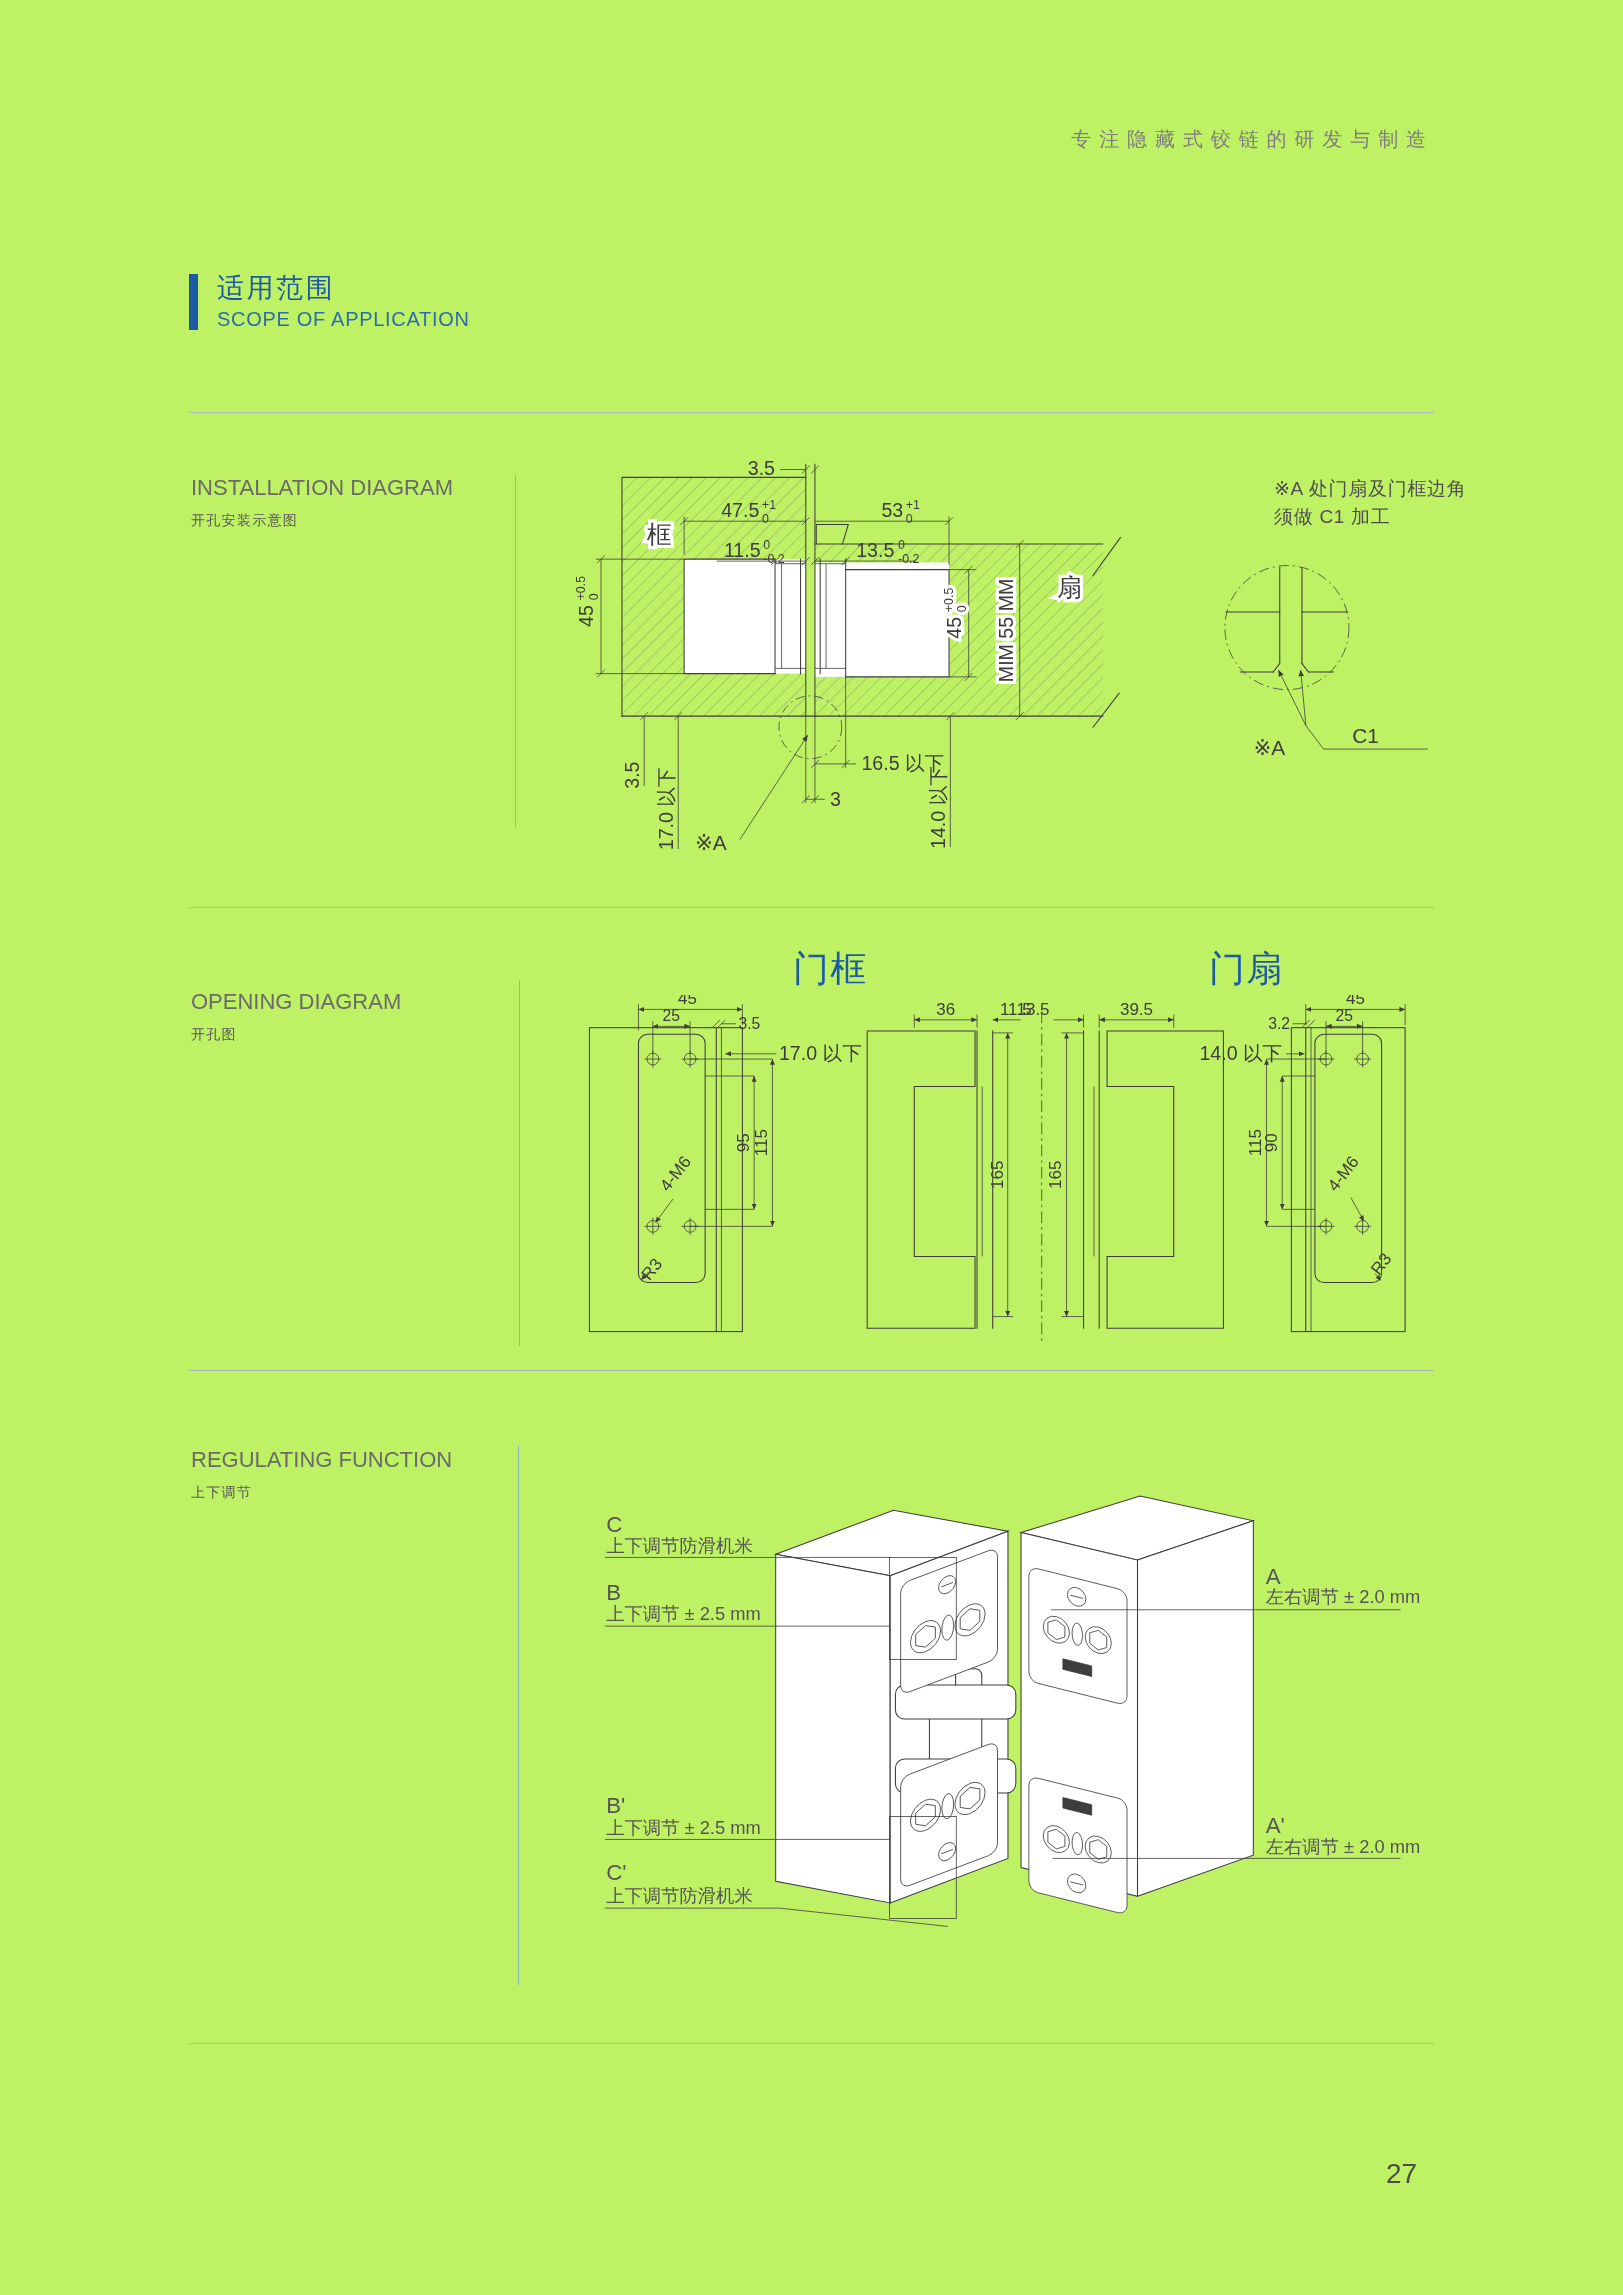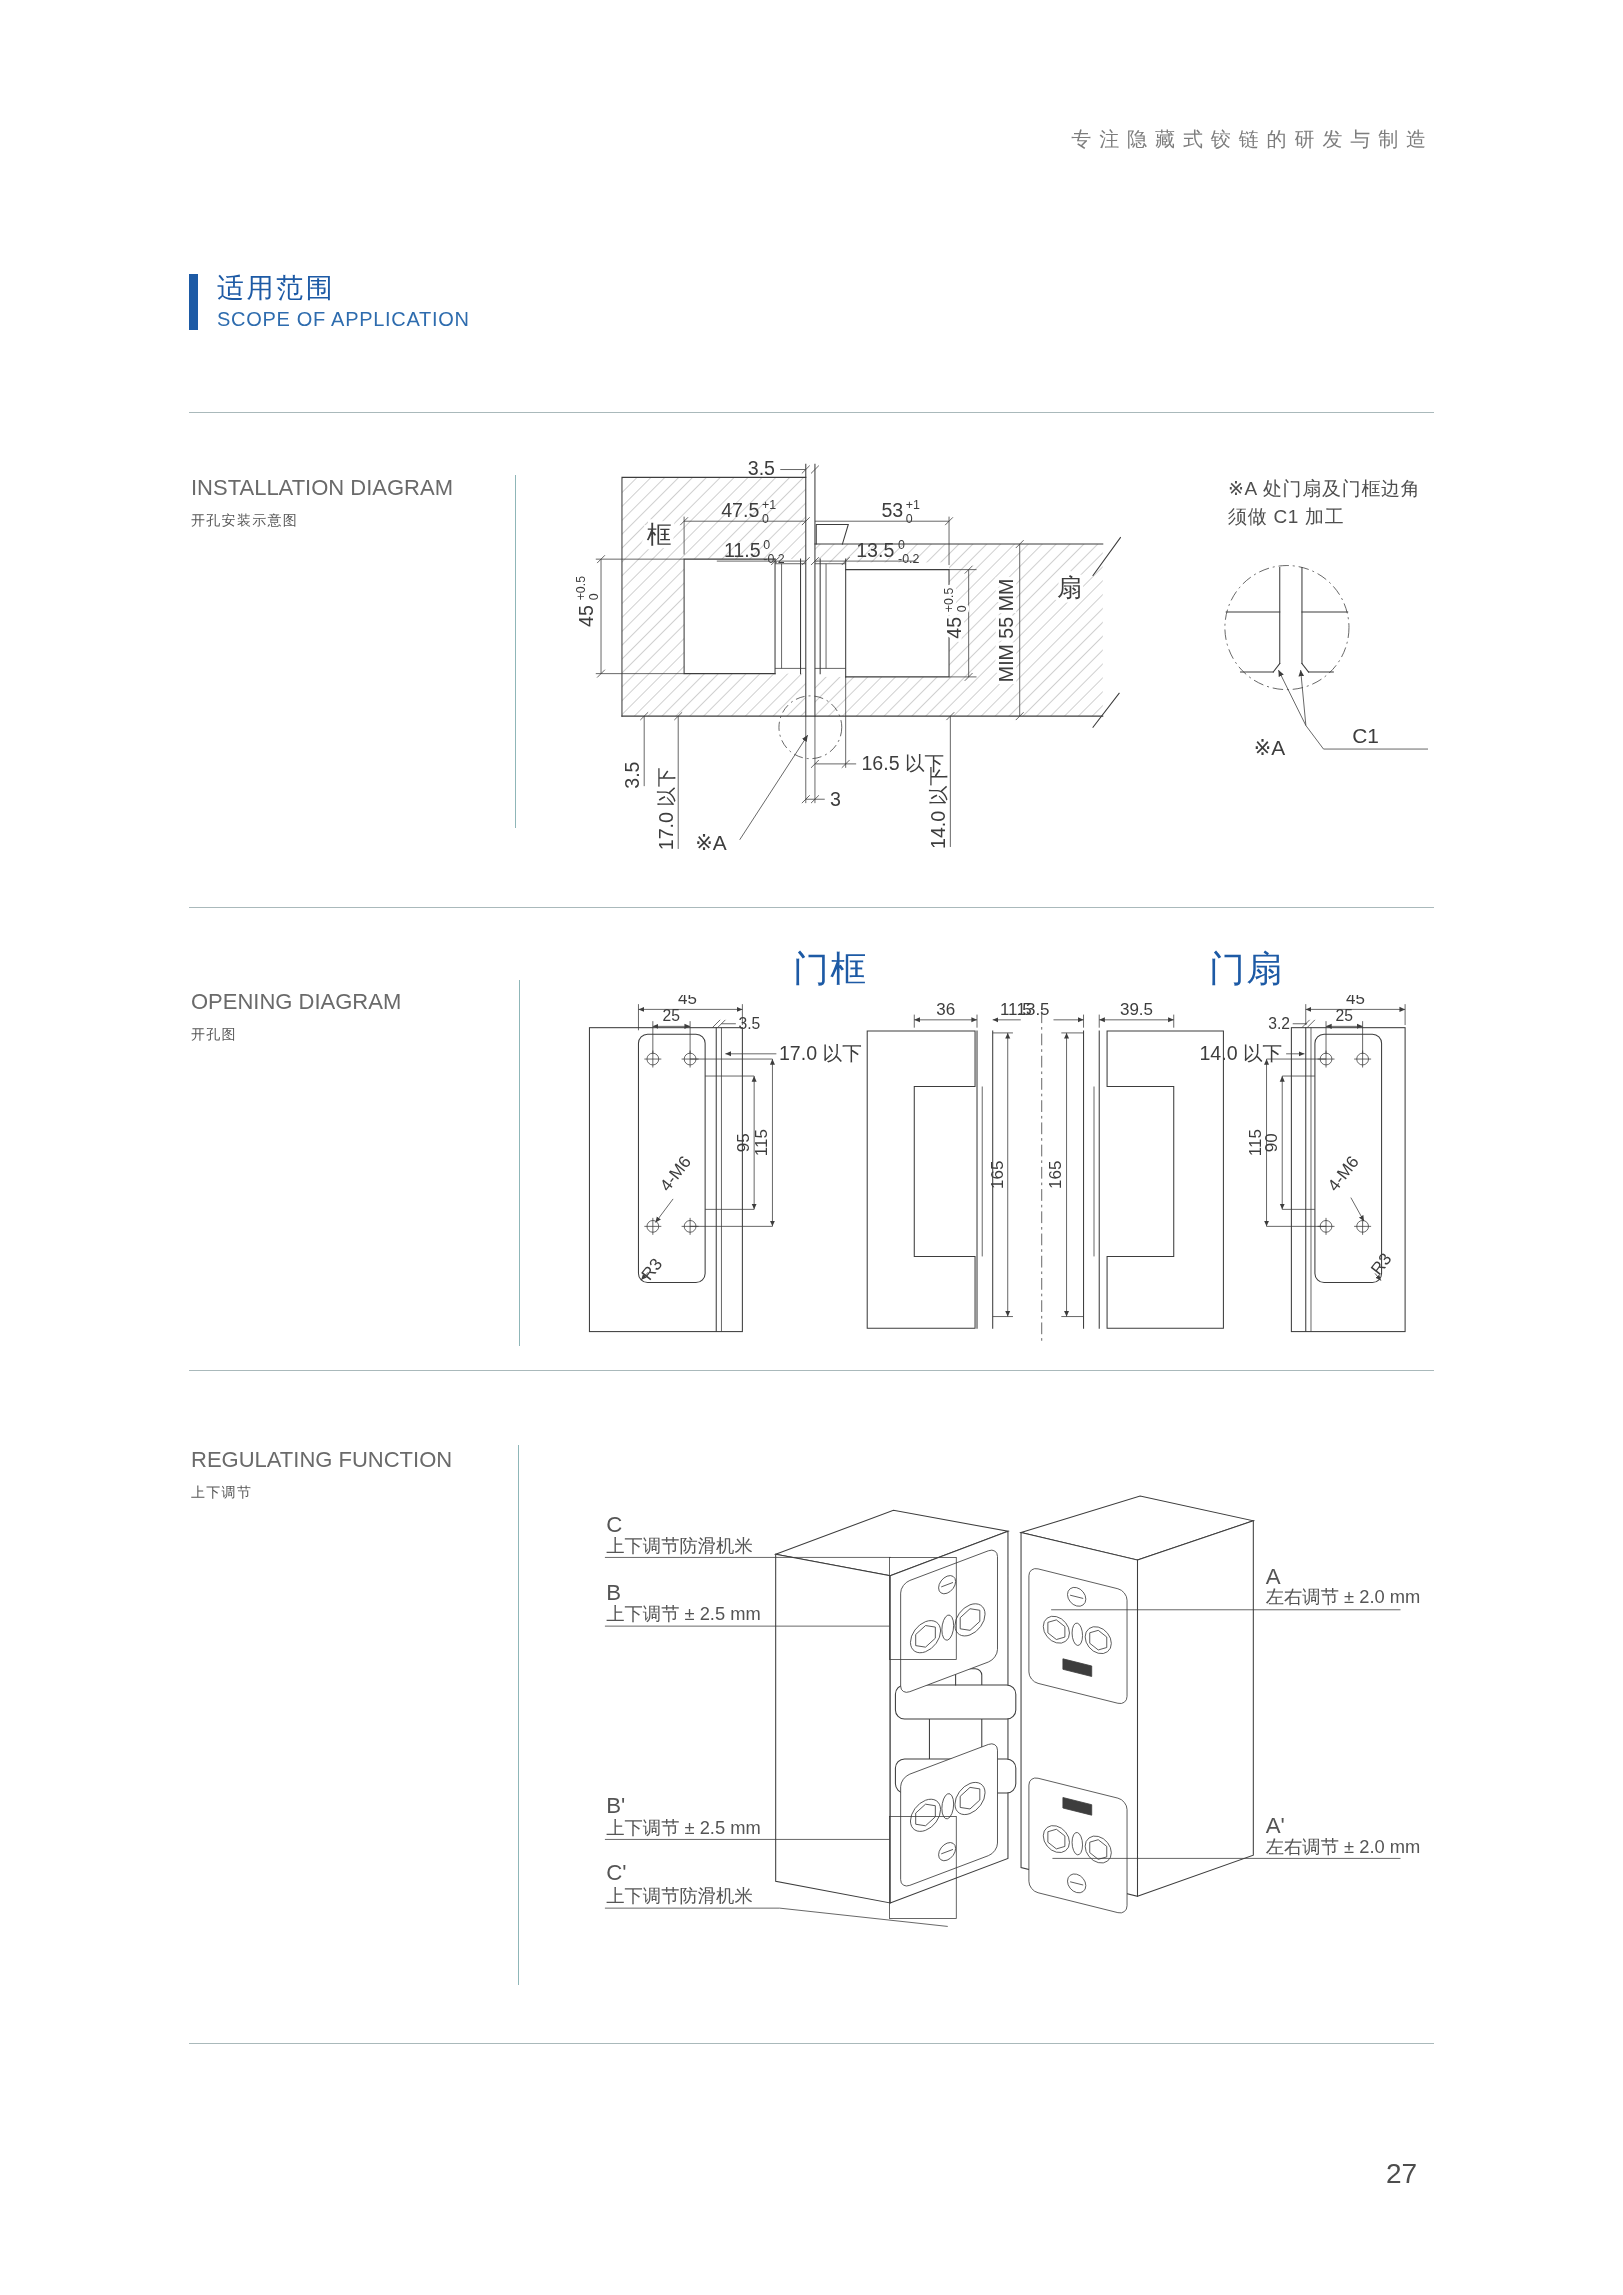--- a/index.html
+++ b/index.html
@@ -1,32 +1,32 @@
 <!DOCTYPE html>
 <html style="font-size:10.5px"><head>
 <meta charset="utf-8">
 <style>
   html,body{margin:0;padding:0;background:#e8e8e8;}
-  .page{position:relative;width:1623px;height:2295px;background:#ffffff;overflow:hidden;
+  .page{position:relative;width:1623px;height:2295px;background:#bef264;overflow:hidden;
         font-family:"Liberation Sans","DejaVu Sans",sans-serif;color:#3d3d3d;}
   .abs{position:absolute;}
   
   .hdr{top:126px;right:189px;font-size:20px;letter-spacing:7.9px;color:#7d7d7d;}
   
   .bar{left:189px;top:274px;width:8.5px;height:56px;background:#1d5aa5;}
   .t-zh{left:217px;top:270px;font-size:27px;color:#1d5aa5;letter-spacing:2.6px;font-family:Liberation Mono, monospace;}
   .t-en{left:217px;top:308px;font-size:20px;color:#2e6cae;letter-spacing:0.7px;}
   
   .rule{left:189px;width:1245px;height:1.3px;background:#aab9bb;}
   .vdiv{width:1.3px;background:#8fb6b8;}
   
   .s-en{font-size:22px;color:#6a6a6a;}
   .s-zh{font-size:14px;color:#575757;letter-spacing:1.3px;}
   
-  .note{font-size:19px;color:#4f4f4f;letter-spacing:0.7px;line-height:26px;}
+  .note{font-size:19px;color:#4f4f4f;letter-spacing:0.7px;line-height:26px;margin-left:46px;}
   
   .blu{font-size:36px;color:#1d5aa5;letter-spacing:1.3px;}
   
   .pgno{font-size:28px;color:#4d4d4d;}
   
   svg text{font-family:"Liberation Sans","DejaVu Sans",sans-serif;fill:#3d3d3d;}
   .ln{stroke:#3d3d3d;stroke-width:1.6;fill:none;stroke-linecap:square;}
   .thin{stroke:#3d3d3d;stroke-width:1.2;fill:none;}
   .dim{font-size:30px;}
   .dm2{font-size:26px;}

